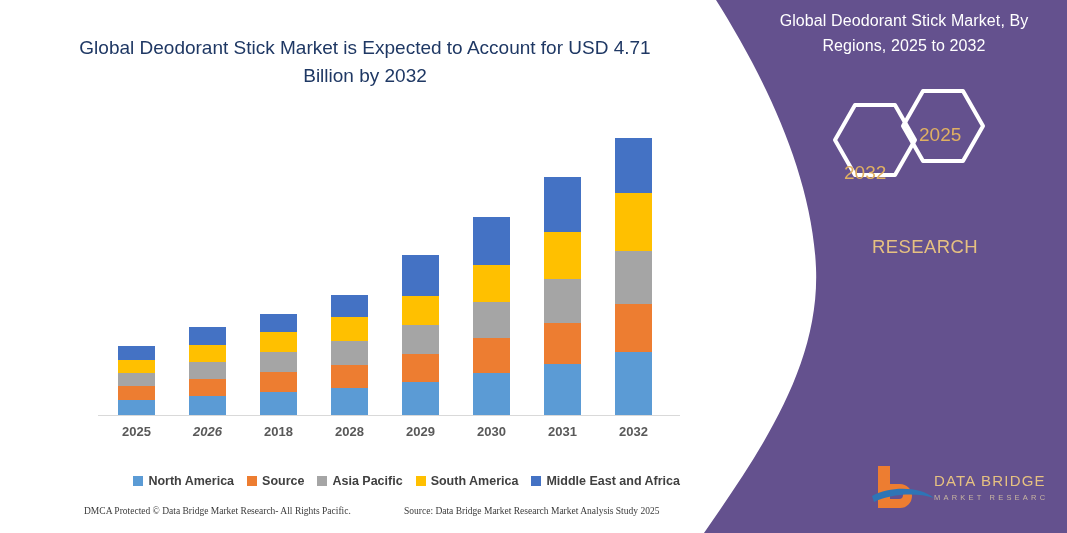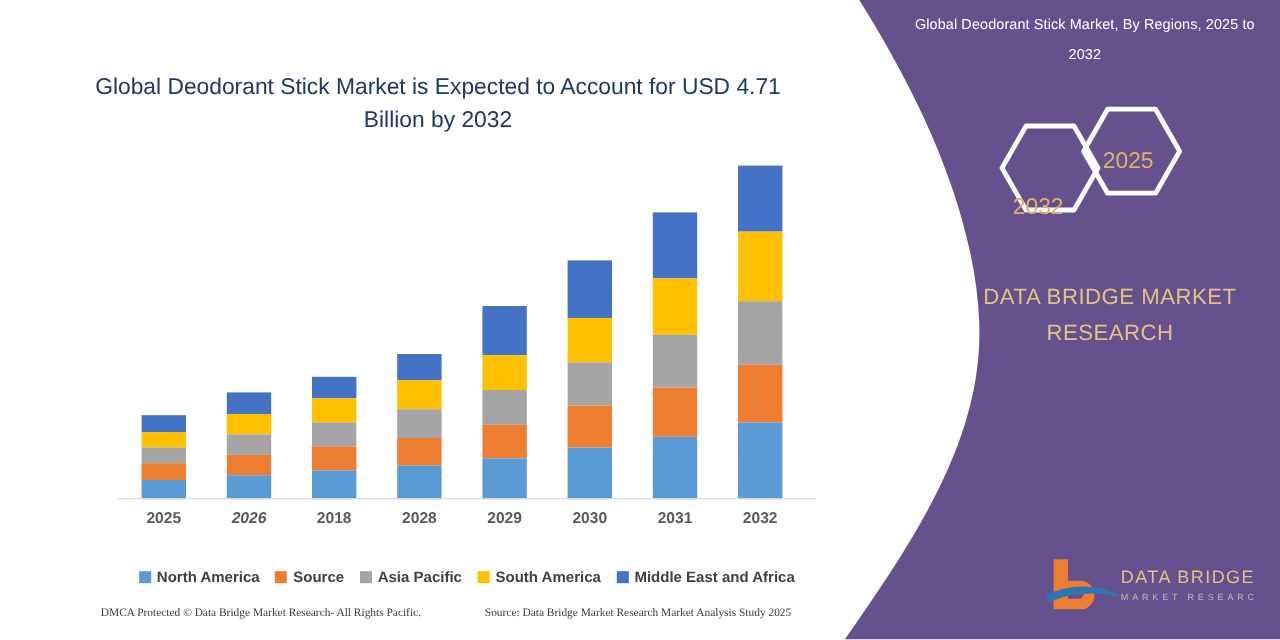--- a/index.html
+++ b/index.html
@@ -5,51 +5,51 @@
   html,body{margin:0;padding:0;}
   body{width:1067px;height:533px;background:#ffffff;overflow:hidden;
        font-family:"Liberation Sans",sans-serif;}
   #root{position:relative;width:1067px;height:533px;background:#fff;}
 
   
   .purple-panel{position:absolute;left:0;top:0;width:1067px;height:533px;}
   .purple-panel svg{display:block;}
 
   .panel-title{position:absolute;left:748px;top:8px;width:312px;
-    text-align:center;color:#ffffff;font-size:12px;line-height:25px;
+    text-align:center;color:#ffffff;font-size:16px;line-height:25px;
     font-weight:400;letter-spacing:.1px;}
 
   .hex-wrap{position:absolute;left:810px;top:85px;width:200px;height:120px;}
   .hex-label{position:absolute;color:#e0b062;font-size:19px;font-weight:400;}
   .hex-2025{left:109px;top:39px;}
   .hex-2032{left:34px;top:77px;}
 
   .brand{position:absolute;left:790px;top:232px;width:270px;text-align:center;
     color:#e6c181;font-size:18.5px;line-height:30px;letter-spacing:.4px;}
 
   .logo{position:absolute;left:868px;top:462px;width:180px;height:46px;}
 
   
   .chart-title{position:absolute;left:60px;top:34px;width:610px;
-    text-align:center;color:#1f3864;font-size:19px;line-height:28px;margin-top:25px;}
+    text-align:center;color:#1f3864;font-size:19px;line-height:28px;}
 
   .plot{position:absolute;left:98px;top:120px;width:582px;height:296px;}
   .axis-line{position:absolute;left:98px;top:415px;width:582px;height:1px;
     background:#d9d9d9;}
 
   .bar-col{position:absolute;bottom:0;width:37px;display:flex;
     flex-direction:column;justify-content:flex-end;}
   .seg{width:100%;}
 
   .xlabels{position:absolute;left:98px;top:424px;width:582px;height:20px;}
   .xlab{position:absolute;width:60px;text-align:center;font-size:13px;
     font-weight:700;color:#595959;}
 
   .legend{position:absolute;left:98px;top:472px;width:582px;height:18px;
-    display:flex;justify-content:center;align-items:center;gap:13px;}
+    display:flex;justify-content:flex-end;align-items:center;gap:13px;}
   .lg-item{display:flex;align-items:center;gap:5px;}
   .lg-sw{width:10px;height:10px;display:block;}
   .lg-tx{font-size:12.5px;font-weight:700;color:#404040;white-space:nowrap;}
 
   .footer{position:absolute;left:84px;top:506px;width:600px;height:16px;
     font-family:"Liberation Serif",serif;font-size:9.5px;color:#3a3a3a;}
   .foot-left{position:absolute;left:0;top:0;white-space:nowrap;}
   .foot-right{position:absolute;left:320px;top:0;white-space:nowrap;}
 </style>
 </head>
@@ -68,21 +68,20 @@
   <div class="hex-wrap">
     <svg width="200" height="120" viewBox="0 0 200 120" aria-hidden="true">
       <polygon points="45,20 85,20 105,55 85,90 45,90 25,55" fill="none" stroke="#ffffff" stroke-width="4" stroke-linejoin="round"></polygon>
       <polygon points="113,6 153,6 173,41 153,76 113,76 93,41" fill="none" stroke="#ffffff" stroke-width="4" stroke-linejoin="round"></polygon>
     </svg>
     <span class="hex-label hex-2025">2025</span>
     <span class="hex-label hex-2032">2032</span>
   </div>
 
   <div class="brand">
-    <div>DATA BRIDGE MARKET</div>
     <div>RESEARCH</div>
   </div>
 
   <div class="logo">
     <svg width="180" height="46" viewBox="0 0 180 46" aria-hidden="true">
       <path d="M10 4 h12 v18 h10 a12 12 0 0 1 0 24 h-10 v-9 h9 a4 4 0 0 0 0-8 h-9 v17 h-12 z" fill="#ED7D31"></path>
       <path d="M4 34 C 22 24 52 24 66 36 C 48 30 22 32 6 40 Z" fill="#2E75B6"></path>
       <text x="66" y="24" fill="#E6C181" font-family="Liberation Sans, sans-serif" font-size="15" letter-spacing="1.2">DATA BRIDGE</text>
       <text x="66" y="38" fill="#C9B7A0" font-family="Liberation Sans, sans-serif" font-size="7.5" letter-spacing="3.2">MARKET RESEARCH</text>
     </svg>

